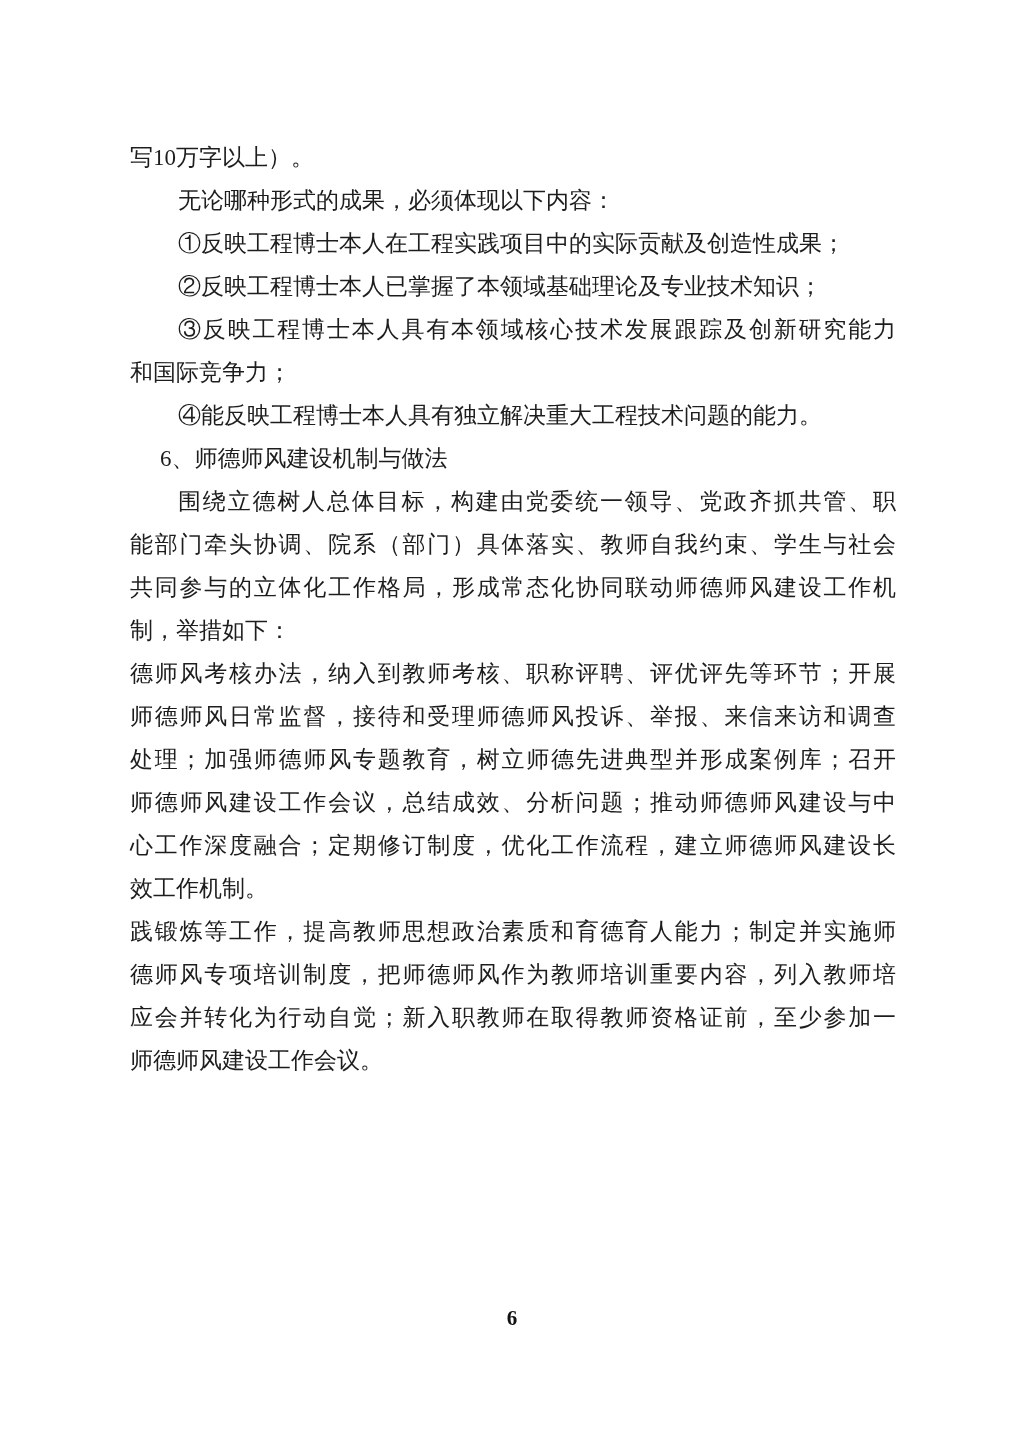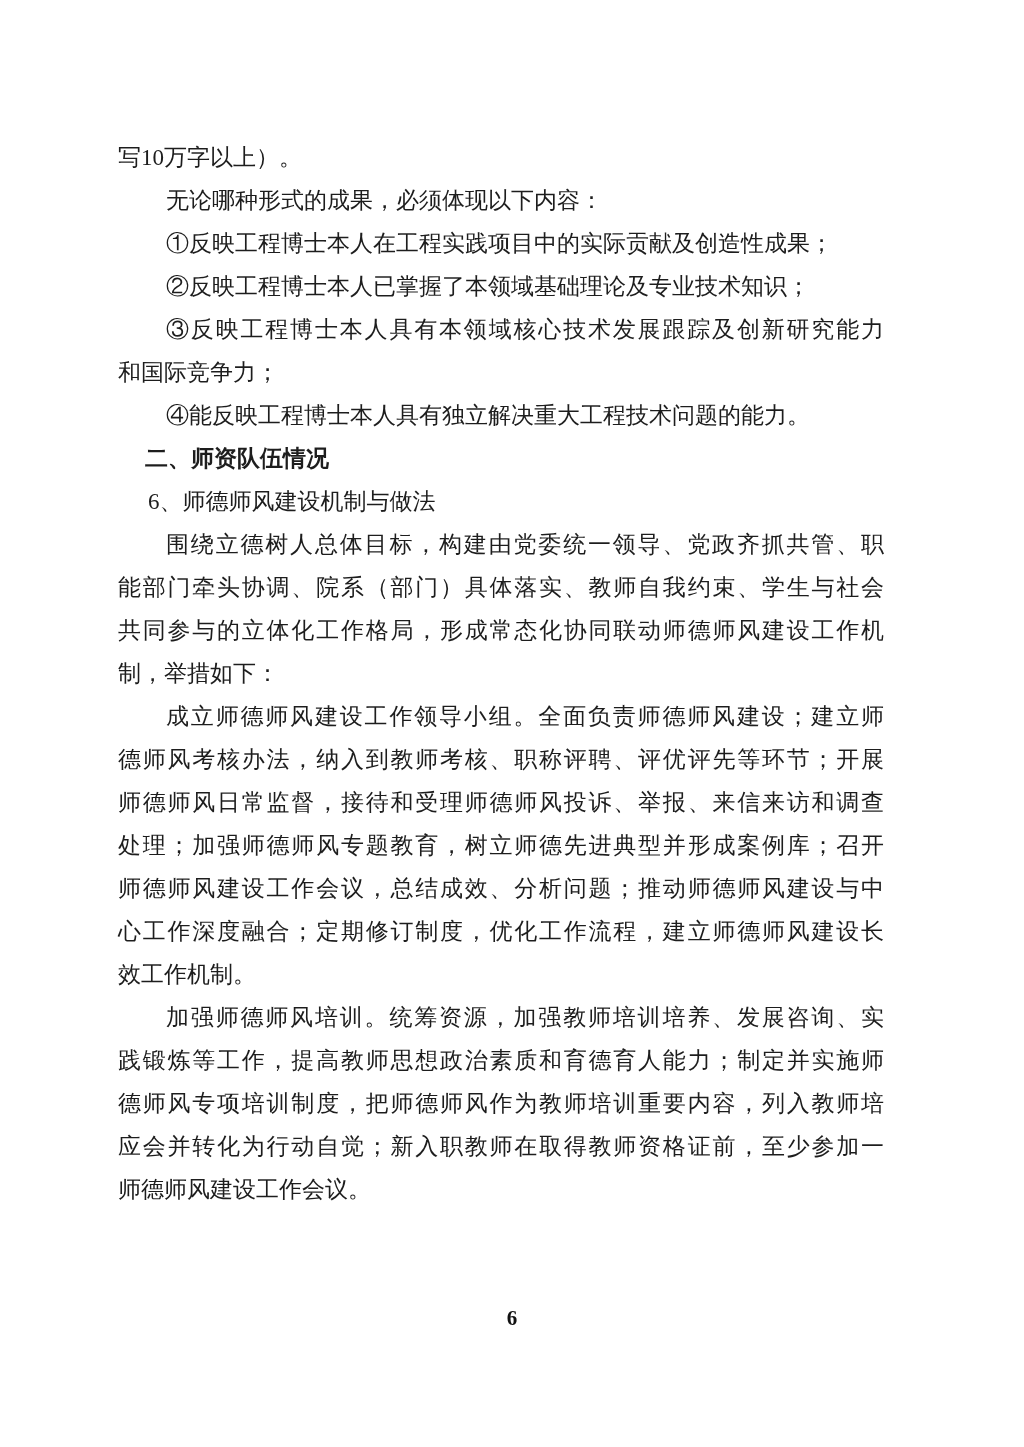--- a/index.html
+++ b/index.html
@@ -8,21 +8,21 @@
     position: relative;
     width: 1024px;
     height: 1447px;
     background: #ffffff;
     font-family: "Liberation Serif", "DejaVu Serif", serif;
     color: #1d1d1d;
     overflow: hidden;
   }
   .content {
     position: absolute;
-    left: 118px;
+    left: 130px;
     top: 136px;
     width: 766px;
   }
   .line {
     min-height: 43px;
     line-height: 43px;
     font-size: 23px;
     white-space: nowrap;
     text-align: left;
   }
@@ -52,33 +52,30 @@
 
 <div class="page">
   <div class="content">
     <div class="line">写10万字以上）。</div>
     <div class="line ind">无论哪种形式的成果，必须体现以下内容：</div>
     <div class="line ind">①反映工程博士本人在工程实践项目中的实际贡献及创造性成果；</div>
     <div class="line ind">②反映工程博士本人已掌握了本领域基础理论及专业技术知识；</div>
     <div class="line ind j">③反映工程博士本人具有本领域核心技术发展跟踪及创新研究能力</div>
     <div class="line">和国际竞争力；</div>
     <div class="line ind">④能反映工程博士本人具有独立解决重大工程技术问题的能力。</div>
-    <div class="line ind-h1 b">二、师资队伍情况</div>
     <div class="line ind-num">6、师德师风建设机制与做法</div>
     <div class="line ind j">围绕立德树人总体目标，构建由党委统一领导、党政齐抓共管、职</div>
     <div class="line j">能部门牵头协调、院系（部门）具体落实、教师自我约束、学生与社会</div>
     <div class="line j">共同参与的立体化工作格局，形成常态化协同联动师德师风建设工作机</div>
     <div class="line">制，举措如下：</div>
-    <div class="line ind j">成立师德师风建设工作领导小组。全面负责师德师风建设；建立师</div>
     <div class="line j">德师风考核办法，纳入到教师考核、职称评聘、评优评先等环节；开展</div>
     <div class="line j">师德师风日常监督，接待和受理师德师风投诉、举报、来信来访和调查</div>
     <div class="line j">处理；加强师德师风专题教育，树立师德先进典型并形成案例库；召开</div>
     <div class="line j">师德师风建设工作会议，总结成效、分析问题；推动师德师风建设与中</div>
     <div class="line j">心工作深度融合；定期修订制度，优化工作流程，建立师德师风建设长</div>
     <div class="line">效工作机制。</div>
-    <div class="line ind j">加强师德师风培训。统筹资源，加强教师培训培养、发展咨询、实</div>
     <div class="line j">践锻炼等工作，提高教师思想政治素质和育德育人能力；制定并实施师</div>
     <div class="line j">德师风专项培训制度，把师德师风作为教师培训重要内容，列入教师培</div>
     <div class="line j">应会并转化为行动自觉；新入职教师在取得教师资格证前，至少参加一</div>
     <div class="line">师德师风建设工作会议。</div>
   </div>
   <div class="pagenum">6</div>
 </div>
 
 </body></html>

